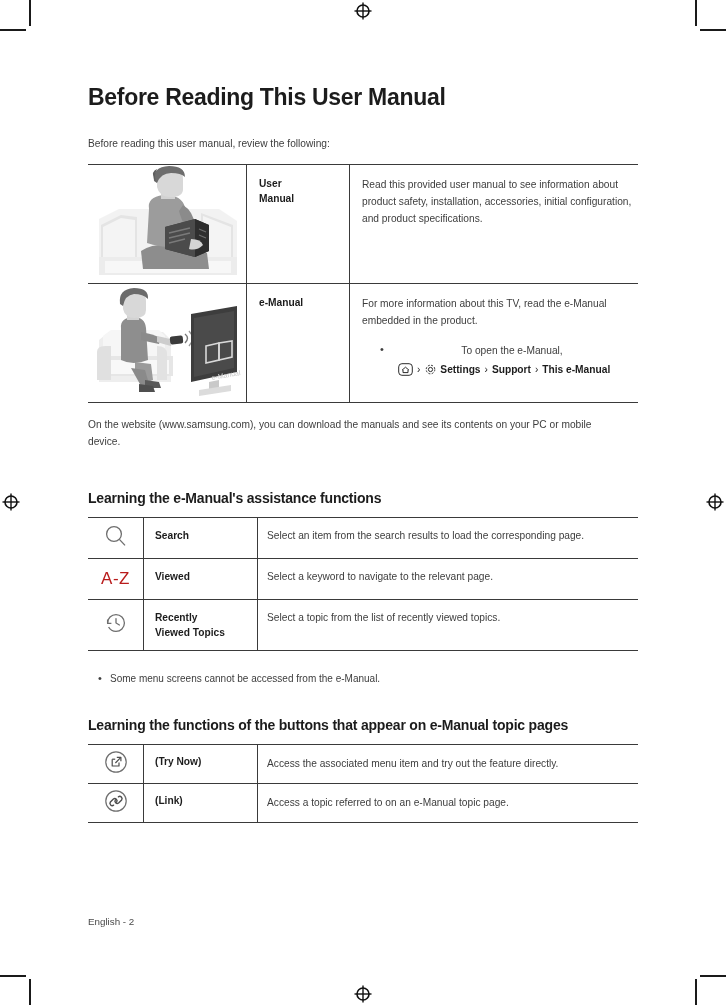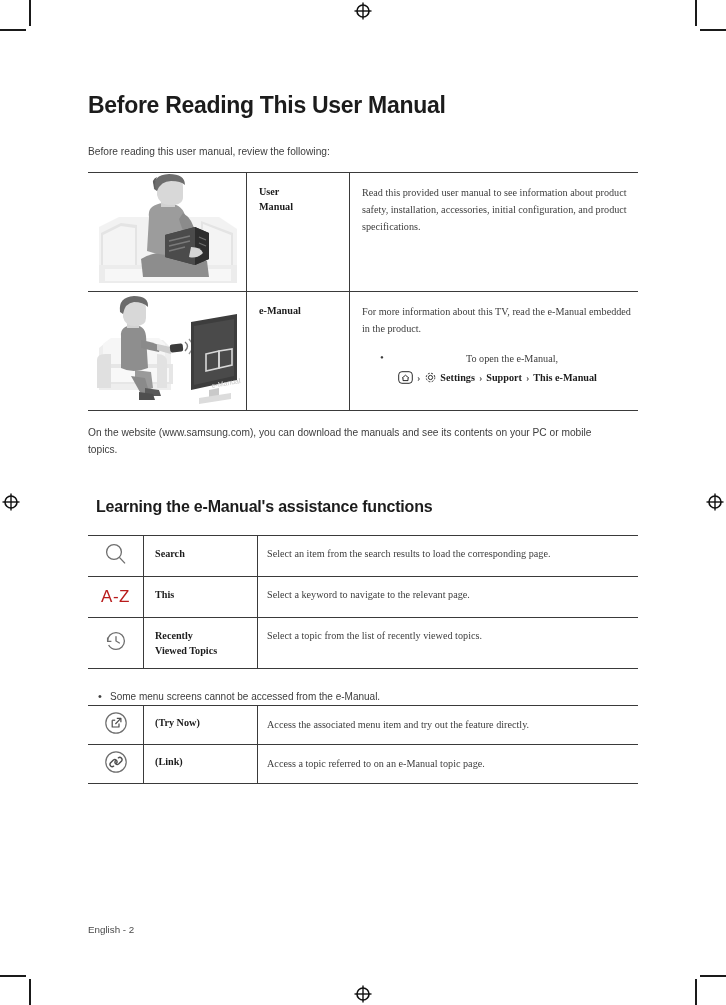--- a/index.html
+++ b/index.html
@@ -24,21 +24,21 @@
   .reg {
     position: absolute;
     width: 18px; height: 18px;
   }
   .reg svg { display: block; }
 
   
   .page {
     position: absolute;
     left: 88px;
-    top: 8px;
+    top: 0;
     width: 550px;
     height: 814px;
   }
 
   h1.doc-title {
     font-size: 23px;
     font-weight: bold;
     letter-spacing: -0.3px;
     margin: 0;
     padding-top: 84px;
@@ -58,21 +58,21 @@
     border-collapse: collapse;
     width: 550px;
     table-layout: fixed;
   }
   table.doc-table td {
     border-top: 1px solid #3a3a3a;
     border-bottom: 1px solid #3a3a3a;
     vertical-align: top;
     padding: 0;
   }
-  table.doc-table td.divider { border-left: 1px solid #3a3a3a; font-family: Liberation Serif, serif; }
+  table.doc-table td.divider { border-left: 1px solid #3a3a3a; }
 
   
   #manual-table { margin-top: 12px; }
   #manual-table td.illus-cell {
     width: 158px;
     padding: 0;
     vertical-align: middle;
     text-align: center;
   }
   #manual-table td.name-cell {
@@ -127,24 +127,24 @@
 
   .note-para {
     margin-top: 13px;
     font-size: 10.2px;
     line-height: 17px;
     color: #3d3d3d;
     width: 532px;
   }
 
   h2.section-title {
-    font-size: 16px;
+    font-size: 14px;
     font-weight: bold;
     color: #1c1c1c;
-    margin: 8px;
+    margin: 0;
     padding-top: 30px;
     padding-bottom: 11px;
     letter-spacing: -0.2px;
   }
 
   
   #assist-table td.icon-cell {
     width: 55px;
     height: 40px;
     text-align: center;
@@ -410,21 +410,21 @@
                 <span class="sep">›</span>
                 <span>This e-Manual</span>
               </div>
             </li>
           </ul>
         </td>
       </tr>
     </tbody>
   </table>
 
-  <p class="note-para">On the website (www.samsung.com), you can download the manuals and see its contents on your PC or mobile topics.</p>
+  <p class="note-para">On the website (www.samsung.com), you can download the manuals and see its contents on your PC or mobile device.</p>
 
   <h2 class="section-title">Learning the e-Manual's assistance functions</h2>
 
   <table class="doc-table" id="assist-table">
     <tbody>
       <tr>
         <td class="icon-cell">
           <span>
             <svg width="26" height="26" viewBox="0 0 26 26">
               <circle cx="11" cy="11" r="7.4" fill="none" stroke="#6e6e6e" stroke-width="1.3"></circle>
@@ -436,21 +436,21 @@
           <div>Search</div>
         </td>
         <td class="desc-cell divider">Select an item from the search results to load the corresponding page.</td>
       </tr>
 
       <tr>
         <td class="icon-cell">
           <span class="az-text">A-Z</span>
         </td>
         <td class="label-cell divider">
-          <div>This</div>
+          <div>Viewed</div>
         </td>
         <td class="desc-cell divider">Select a keyword to navigate to the relevant page.</td>
       </tr>
 
       <tr>
         <td class="icon-cell">
           <span>
             <svg width="26" height="26" viewBox="0 0 26 26">
               <path d="M4.6 13 A8.4 8.4 0 1 1 13 21.4 A8.4 8.4 0 0 1 5.6 17" fill="none" stroke="#6e6e6e" stroke-width="1.3"></path>
               <path d="M4.6 9.4 L4.6 13.4 L8.4 13.4" fill="none" stroke="#6e6e6e" stroke-width="1.3" stroke-linejoin="round"></path>
@@ -464,20 +464,21 @@
         </td>
         <td class="desc-cell divider">Select a topic from the list of recently viewed topics.</td>
       </tr>
     </tbody>
   </table>
 
   <ul class="top-bullet">
     <li>Some menu screens cannot be accessed from the e-Manual.</li>
   </ul>
 
+  <h2 class="section-title">Learning the functions of the buttons that appear on e-Manual topic pages</h2>
 
   <table class="doc-table" id="buttons-table">
     <tbody>
       <tr>
         <td class="icon-cell">
           <span>
             <svg width="26" height="26" viewBox="0 0 26 26">
               <circle cx="13" cy="13" r="10.2" fill="none" stroke="#6e6e6e" stroke-width="1.2"></circle>
               <path d="M9.2 10.2 L9.2 17 L16 17 L16 13.4" fill="none" stroke="#4d4d4d" stroke-width="1.2" stroke-linejoin="round"></path>
               <path d="M12.2 10.2 L9.2 10.2" fill="none" stroke="#4d4d4d" stroke-width="1.2"></path>

